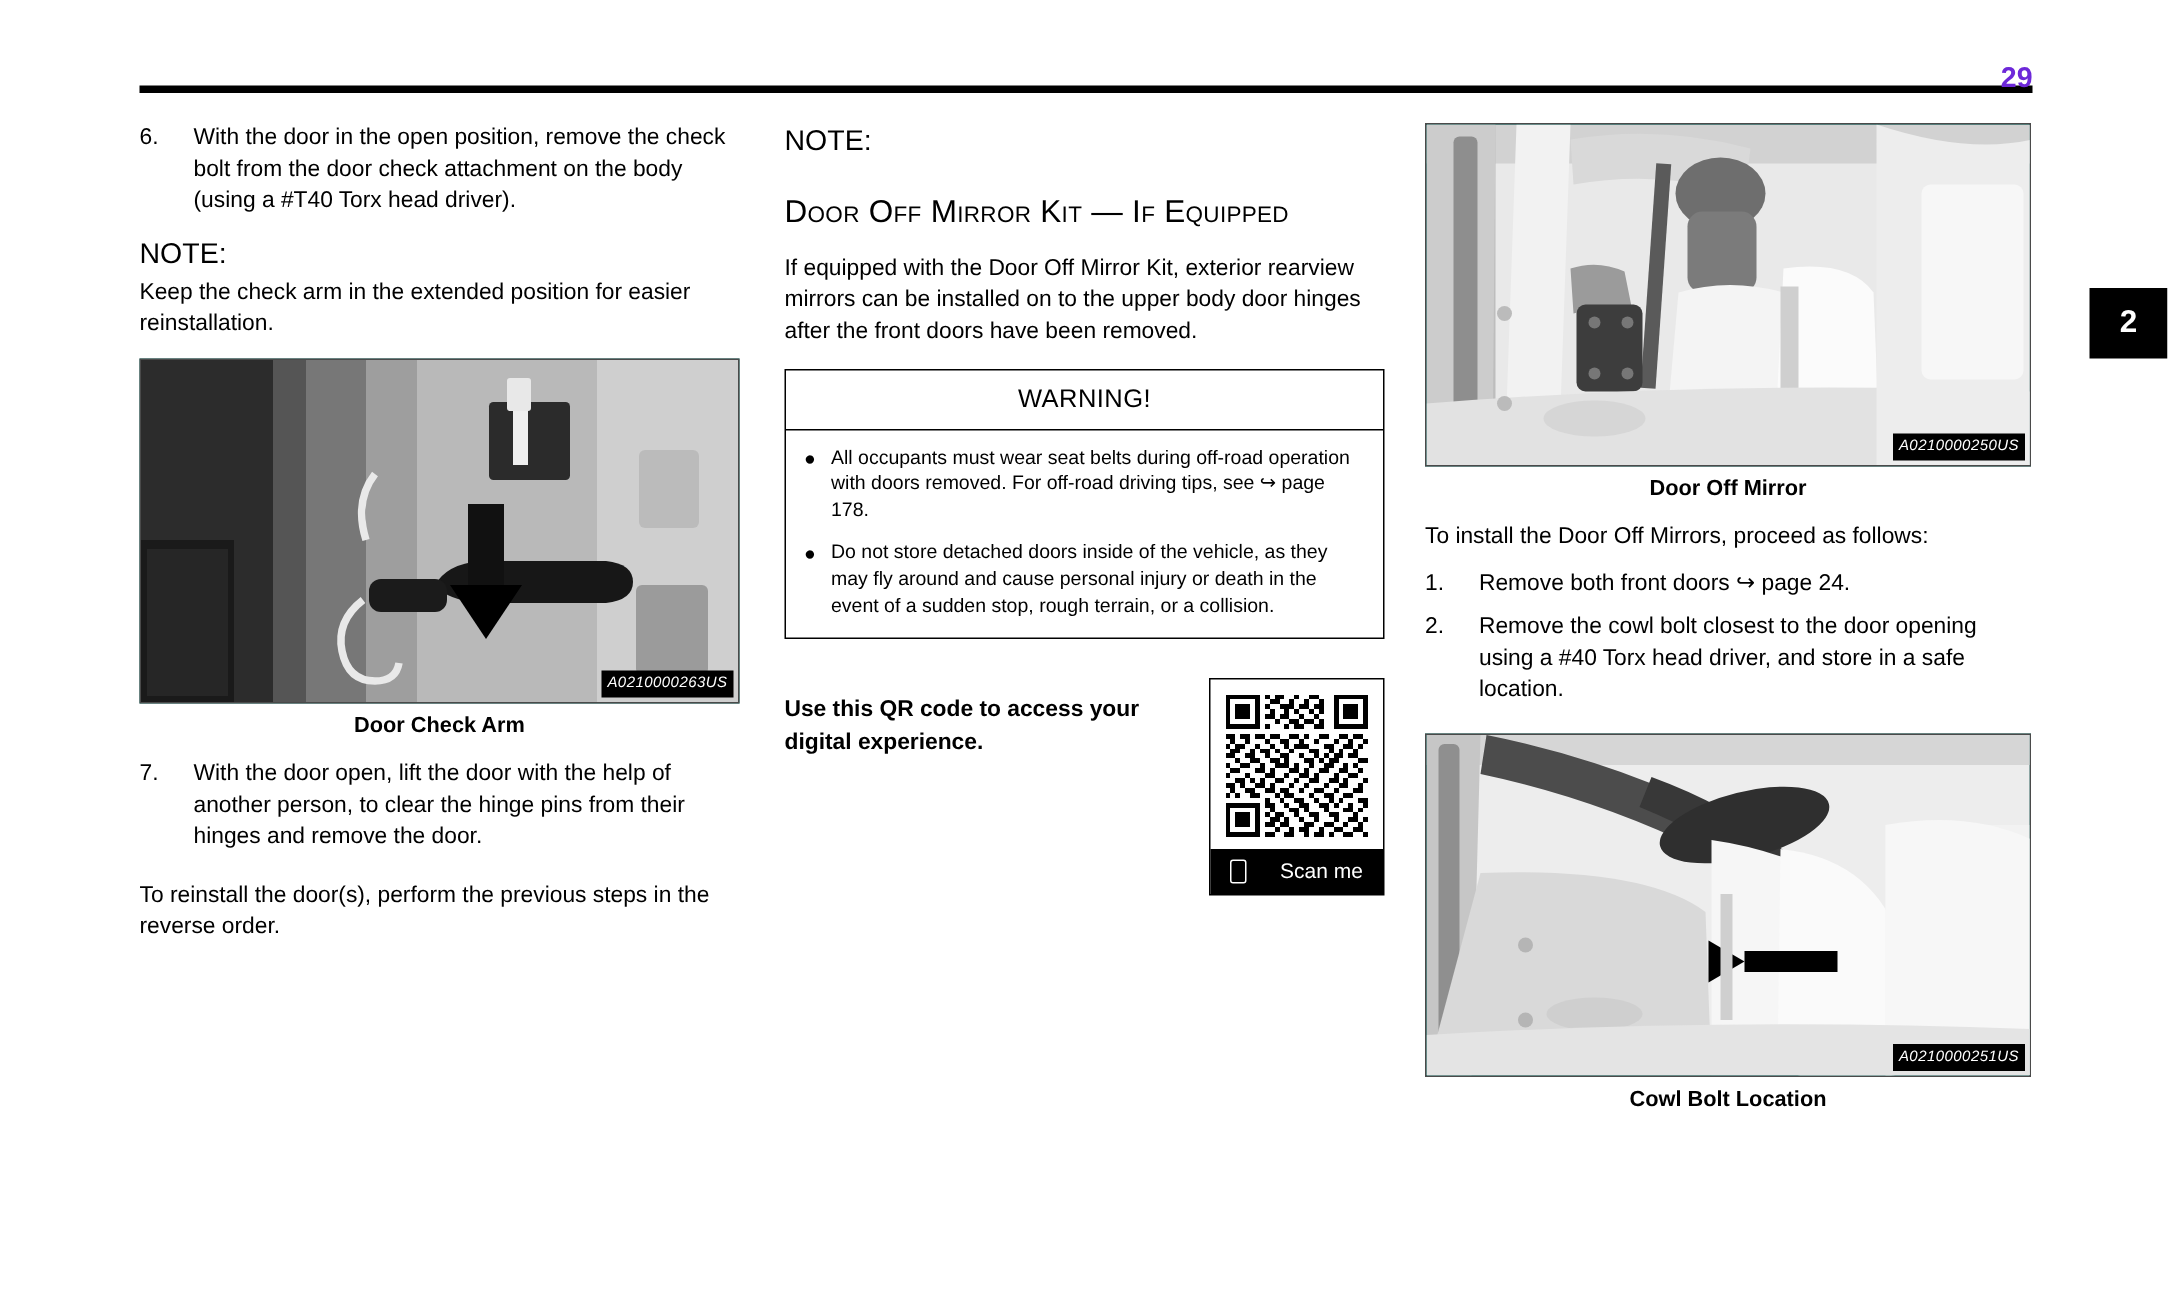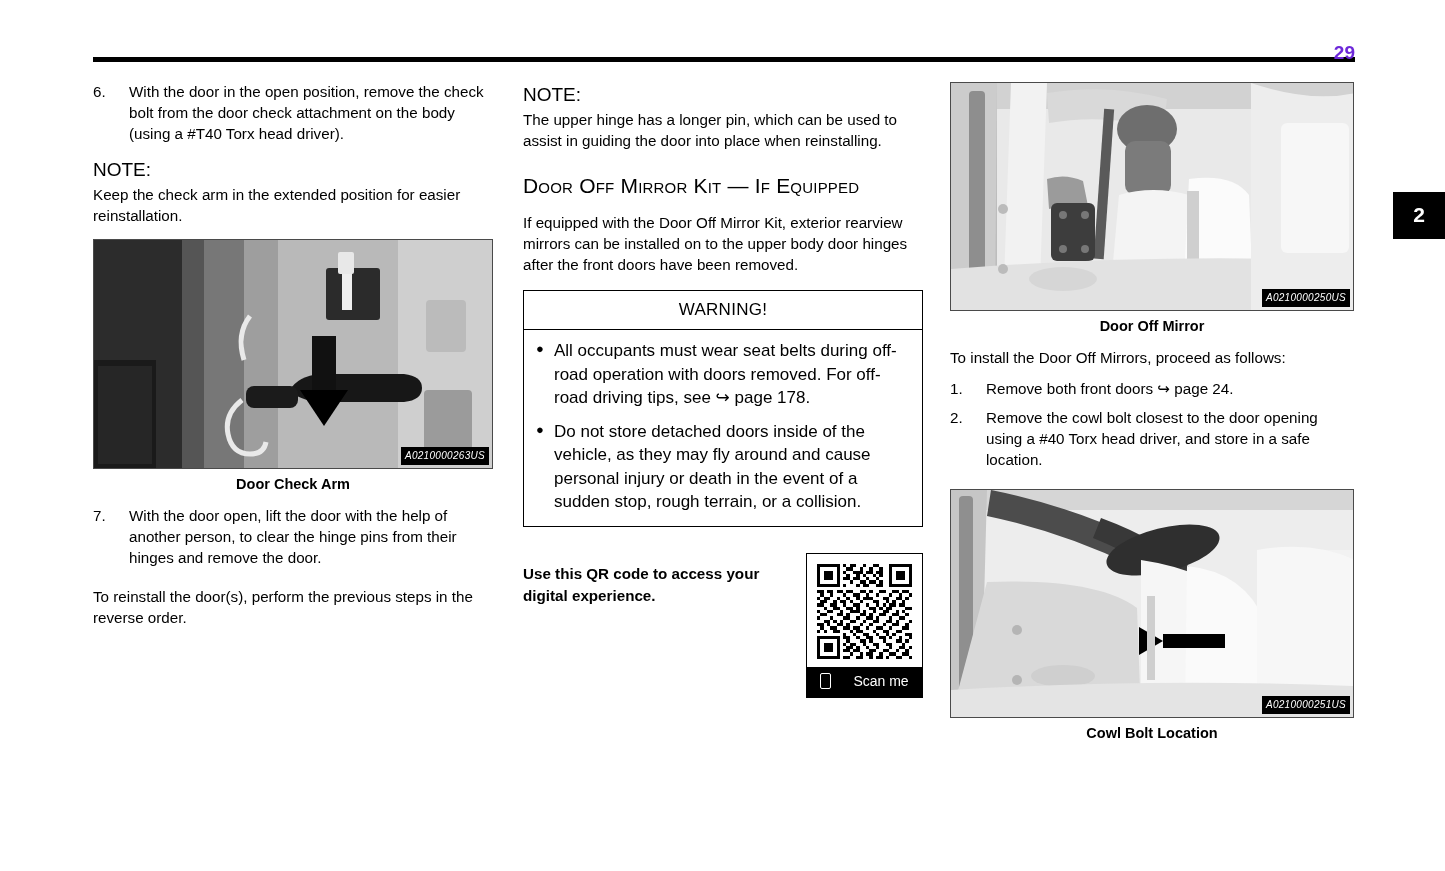--- a/index.html
+++ b/index.html
@@ -156,21 +156,21 @@
     margin-bottom: 10px;
   }
   .warning-item:last-child { margin-bottom: 2px; }
   .warning-item .bullet {
     flex: 0 0 18px;
     font-size: 13px;
     line-height: 1.5;
   }
   .warning-item .wtxt {
     flex: 1;
-    font-size: 17px;
+    font-size: 13px;
     line-height: 1.38;
   }
 
   
   .qr-row {
     display: flex;
     margin-top: 26px;
     align-items: flex-start;
   }
   .qr-text {
@@ -276,21 +276,20 @@
       <div class="num">7.</div>
       <div class="txt">With the door open, lift the door with the help of another person, to clear the hinge pins from their hinges and remove the door.</div>
     </div>
 
     <p class="body-text" style="margin-top:18px;">To reinstall the door(s), perform the previous steps in the reverse order.</p>
   </div>
 
   <div class="col col2">
 
     <div class="note-head" style="margin-top:0;">NOTE:</div>
-    <p class="body-text">The upper hinge has a longer pin, which can be used to assist in guiding the door into place when reinstalling.</p>
 
     <h2 class="section-head">Door Off Mirror Kit — If Equipped</h2>
 
     <p class="body-text">If equipped with the Door Off Mirror Kit, exterior rearview mirrors can be installed on to the upper body door hinges after the front doors have been removed.</p>
 
     <div class="warning-box">
       <div class="warning-title">WARNING!</div>
       <div class="warning-body">
         <div class="warning-item">
           <div class="bullet">●</div>

